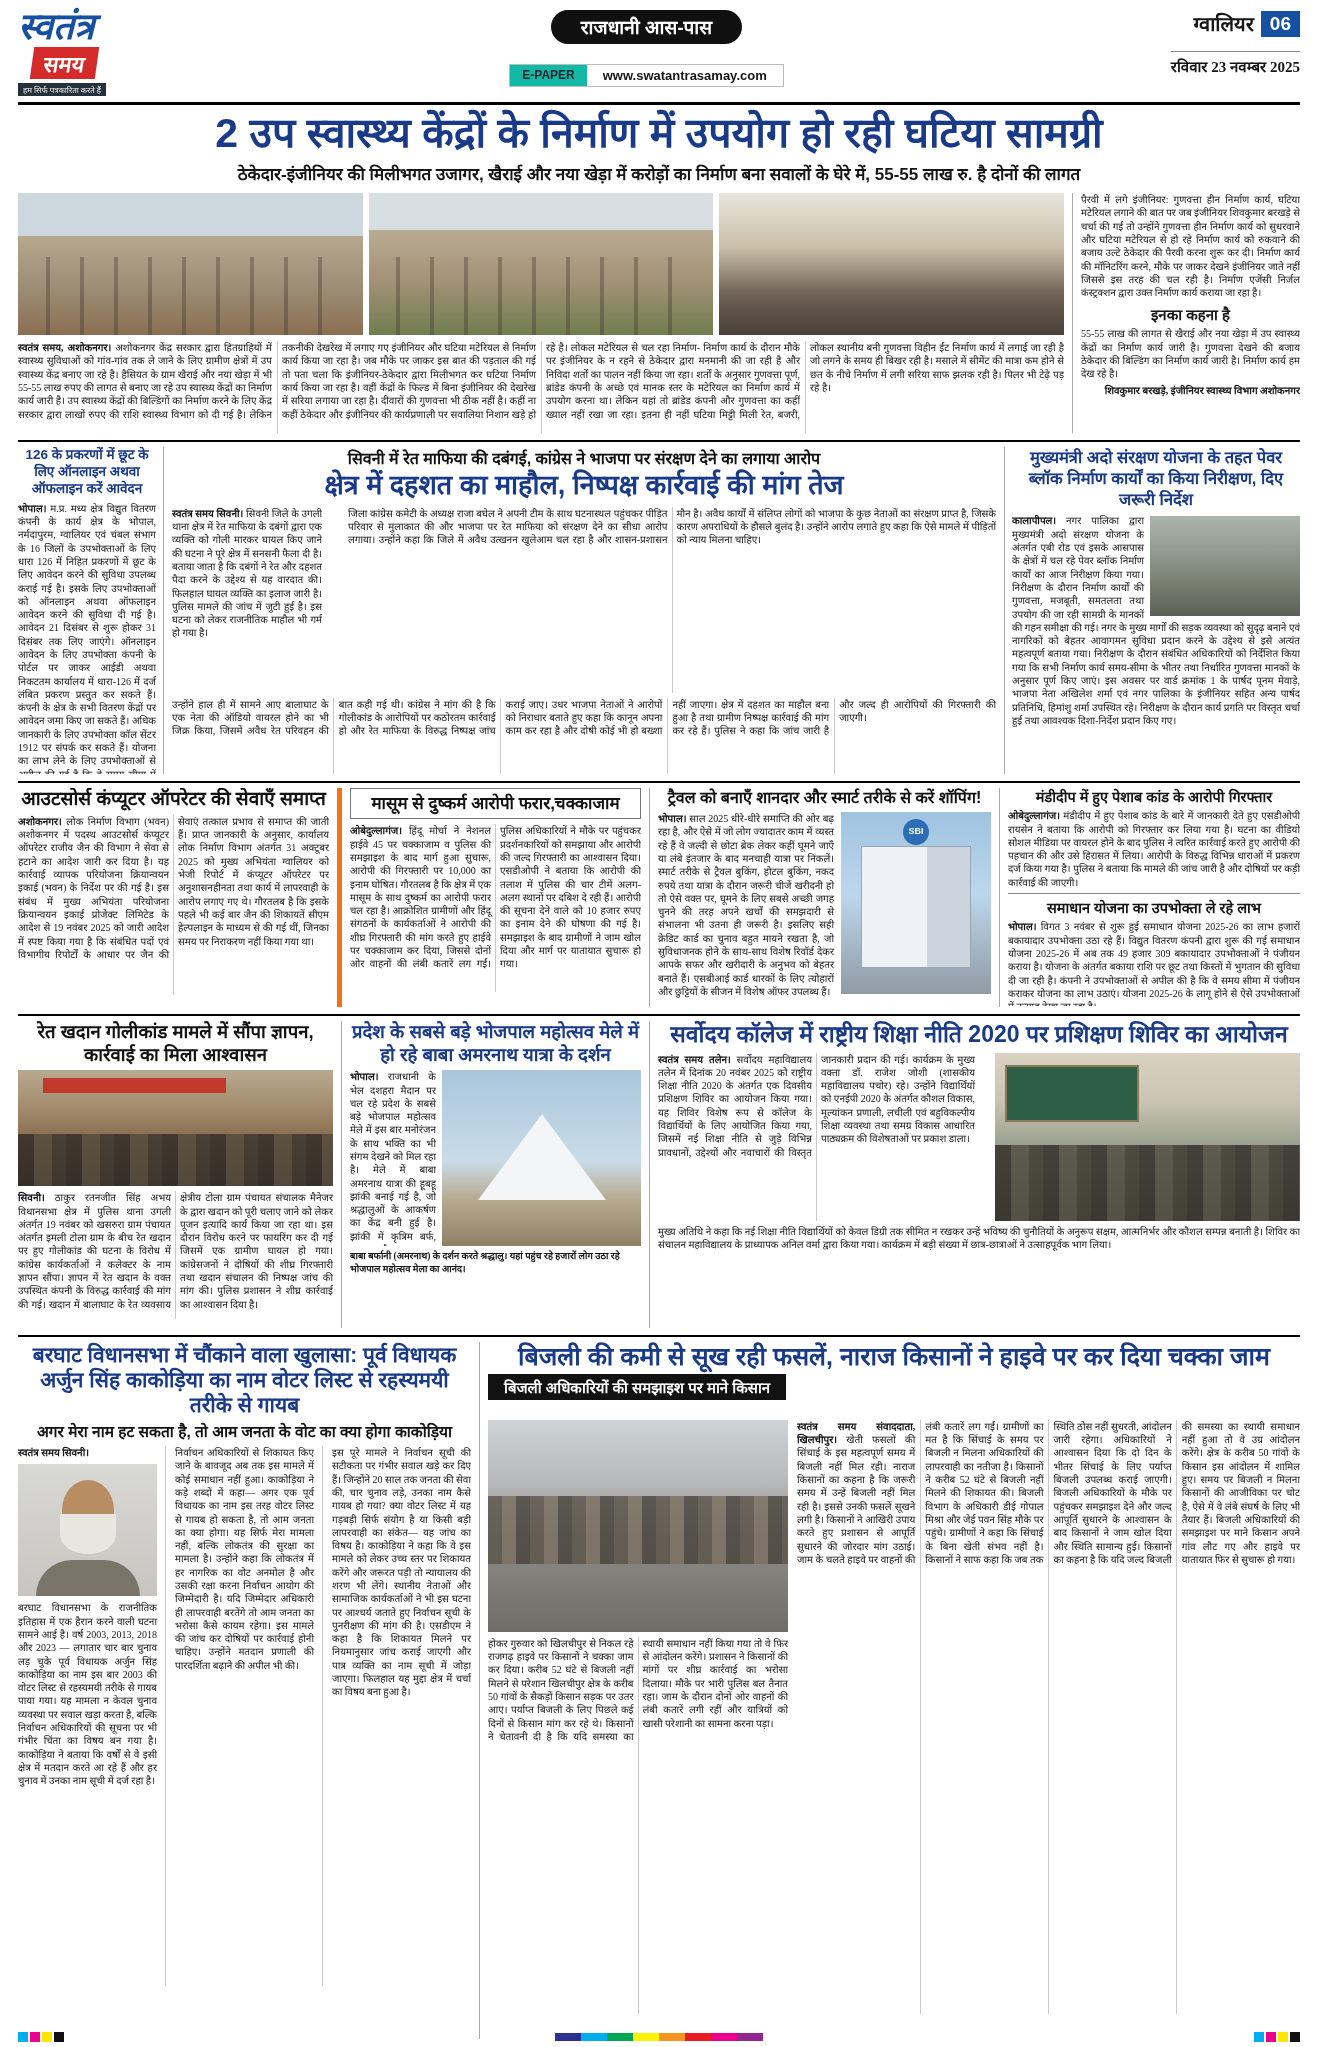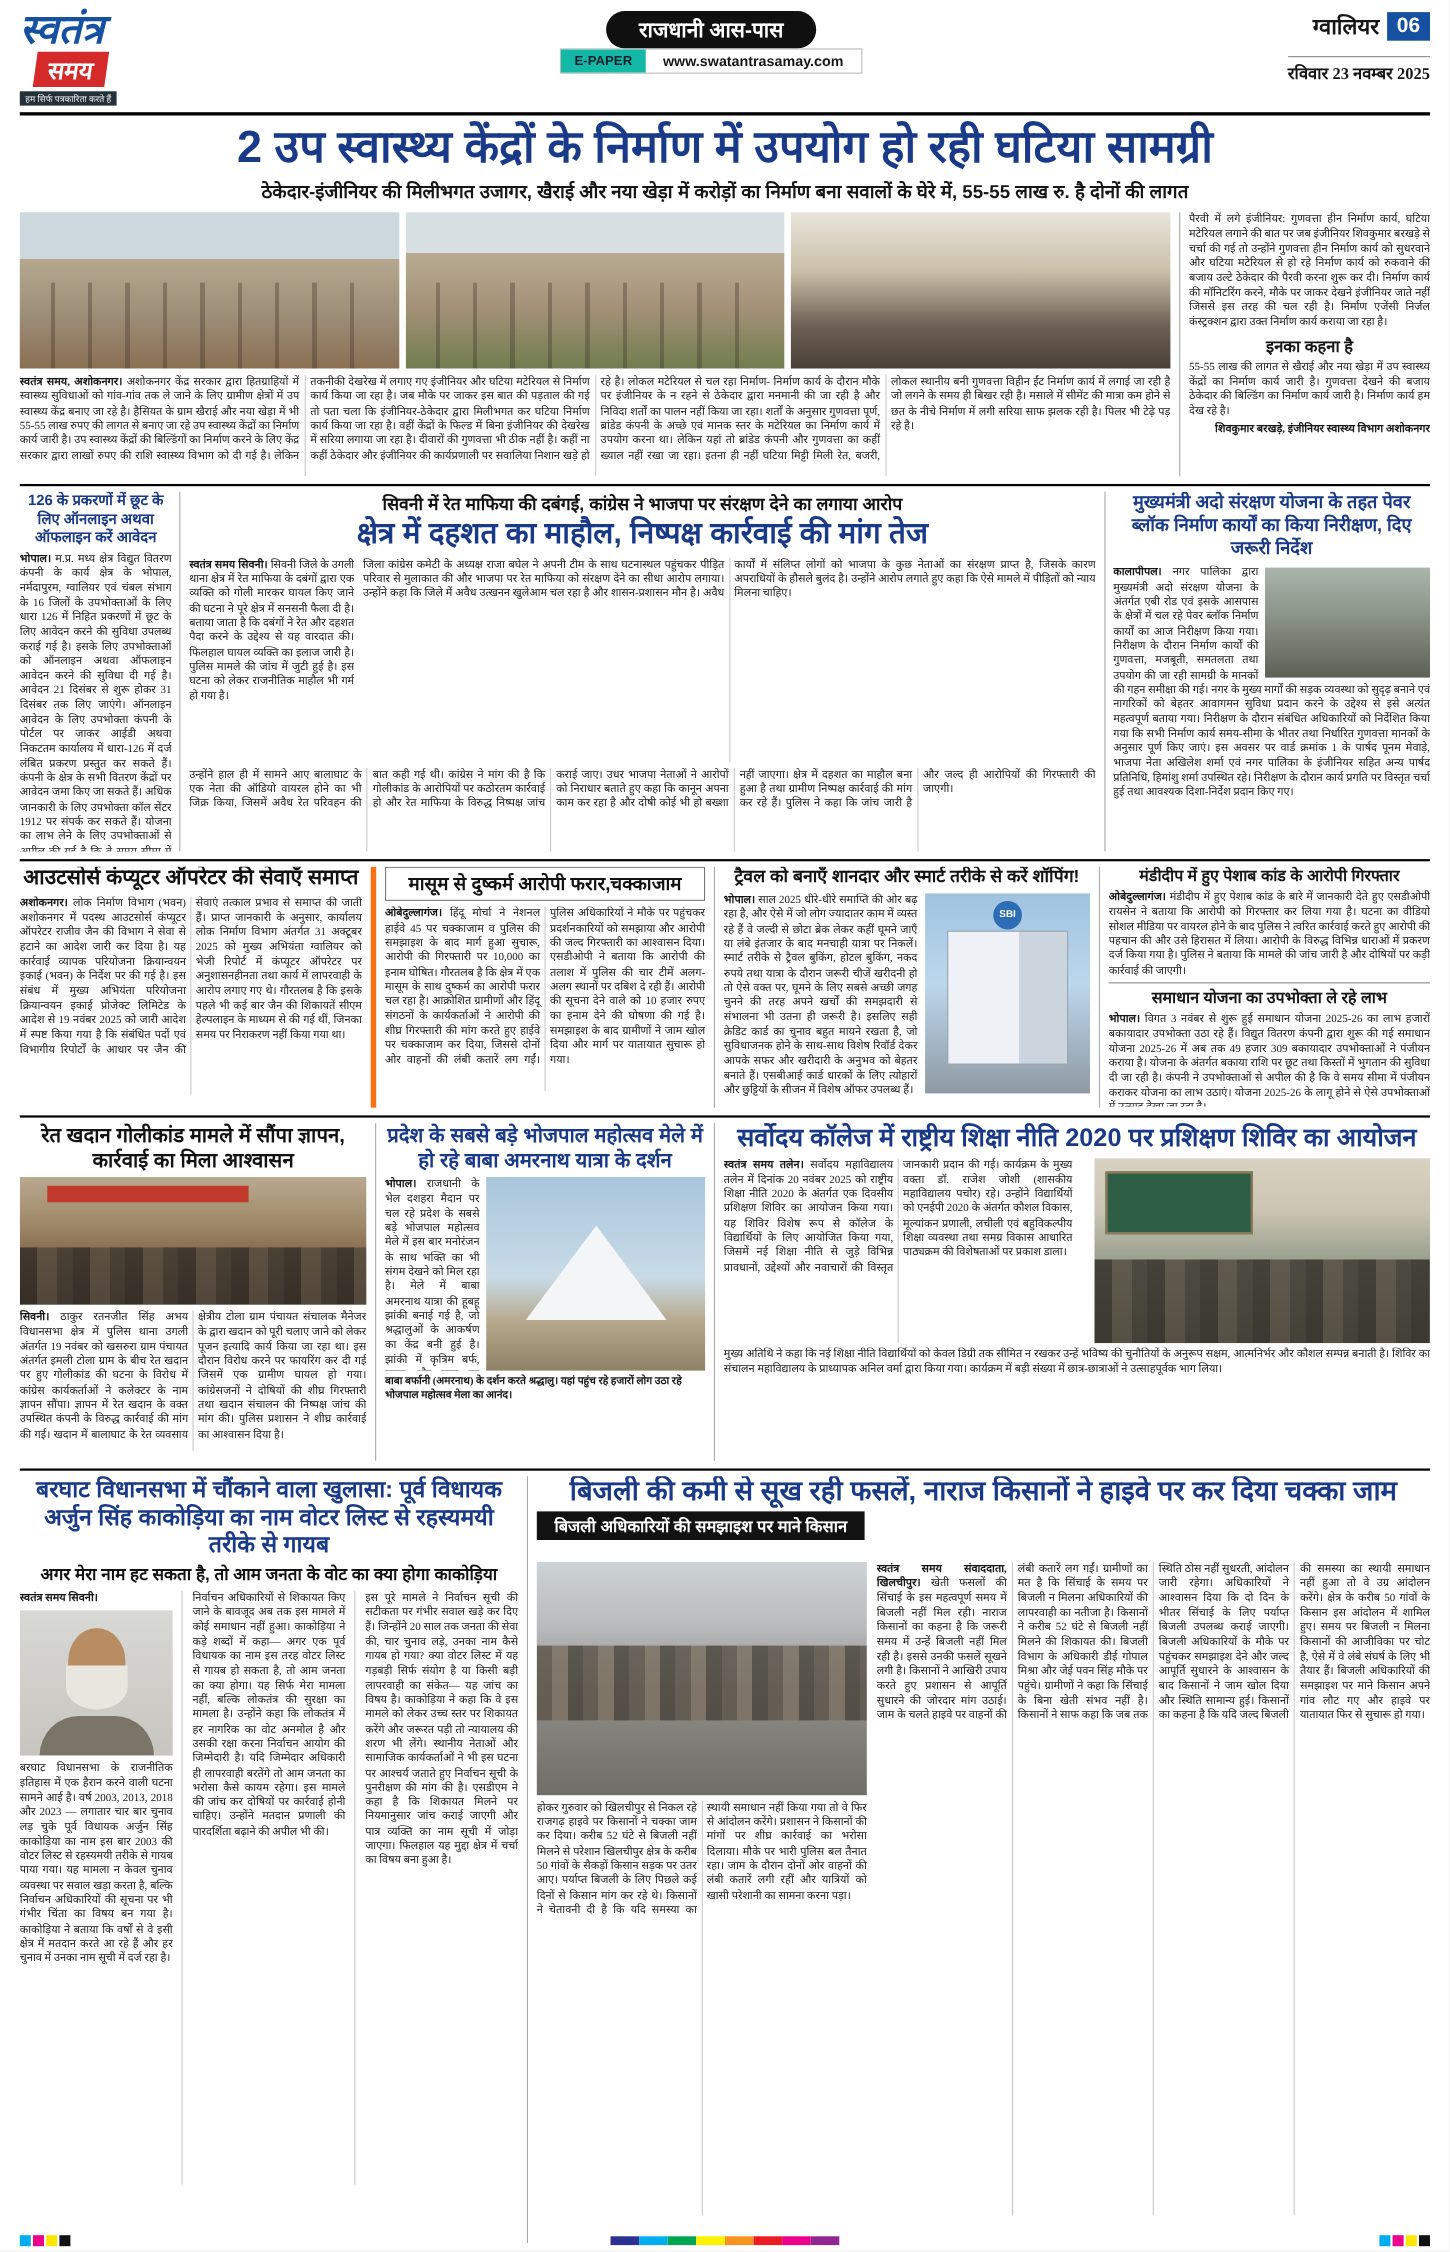--- a/index.html
+++ b/index.html
@@ -14,21 +14,21 @@
   .cols-5{column-count:5;column-gap:10px;column-rule:1px solid #c8c8c8}
   h1,h2,h3,h4{font-family:"Liberation Sans",sans-serif}
   .photo{position:relative;overflow:hidden;background:#ccc}
   
   .masthead{display:flex;align-items:flex-start;height:94px}
   .logo{width:200px;padding-top:2px}
   .logo-top{font-size:37px;font-weight:800;color:#1650a0;font-style:italic;line-height:1;font-family:"Liberation Sans",sans-serif}
   .logo-bottom{display:inline-block;background:#d42a2a;color:#fff;font-size:22px;font-weight:800;
                padding:1px 12px;transform:skew(-8deg);margin:2px 0 0 14px;font-family:"Liberation Sans",sans-serif}
   .tagline{font-size:8px;background:#24303a;color:#eee;padding:1px 5px;margin-top:4px;width:max-content}
-  .mast-center{flex:1;display:flex;flex-direction:column;align-items:center;gap:0;padding-top:4px}
+  .mast-center{flex:1;display:flex;flex-direction:column;align-items:center;gap:20px;padding-top:4px}
   .section-pill{background:#101010;color:#fff;font-size:19px;font-weight:700;padding:4px 30px;
                 border-radius:20px;font-family:"Liberation Sans",sans-serif}
   .epaper-row{display:flex;align-items:stretch;border:1px solid #bbb}
   .epaper-chip{background:#14b8a6;color:#14202c;font-weight:700;font-size:12px;padding:3px 12px;
                font-family:"Liberation Sans",sans-serif}
   .website{font-size:13px;font-weight:700;padding:3px 16px;font-family:"Liberation Sans",sans-serif}
   .mast-right{width:225px;display:flex;flex-direction:column;align-items:flex-end;gap:14px;padding-top:4px}
   .city-row{display:flex;align-items:center;gap:7px;font-family:"Liberation Sans",sans-serif}
   .city{font-size:20px;font-weight:700}
   .pageno{background:#1650a0;color:#fff;font-size:19px;font-weight:800;padding:2px 9px}
@@ -55,21 +55,21 @@
   .band{display:flex;border-top:2px solid #000;margin-top:7px;padding-top:5px}
   .band2{height:334px}.band3{height:226px}.band4{height:314px}.band5{height:704px}
   .h-black{font-weight:800;text-align:center;color:#121212}
   .h-blue{font-weight:800;text-align:center;color:#193a88}
   
   .chhut{width:146px;border-right:1px solid #aaa;padding-right:7px;overflow:hidden}
   .chhut h3{font-size:13.5px;line-height:1.25;margin-bottom:4px}
   .seoni{flex:1;min-width:0;padding:0 8px;border-right:1px solid #aaa;overflow:hidden}
   .kicker{font-size:16px;margin-bottom:2px}
   .seoni-head{font-size:27px;line-height:1.1;margin-bottom:6px}
-  .seoni-mid{display:flex;gap:8px;height:186px;margin-bottom:5px}
+  .seoni-mid{display:flex;gap:26px;height:186px;margin-bottom:5px}
   .seoni-mid .txt-l{width:150px}
   .photo-congress{width:330px;background:linear-gradient(180deg,#8d8373 0%,#6e6353 45%,#3f3a33 100%)}
   .congress-banner{position:absolute;top:8px;left:50%;transform:translateX(-50%);background:#d42a2a;color:#fff;
                    text-align:center;padding:3px 12px;font-size:9px;font-weight:700;line-height:1.3;border:1px solid #fff}
   .congress-banner .big{font-size:12px;display:block}
   .people{position:absolute;bottom:0;left:0;right:0;height:45%;opacity:.8;
           background:repeating-linear-gradient(90deg,#2e2a26 0 16px,#51493e 16px 34px,#3a352e 34px 48px)}
   .seoni-mid .txt-r{flex:1;min-width:0}
   .seoni-bottom{height:78px}
   .cm{width:295px;padding-left:7px;overflow:hidden}

